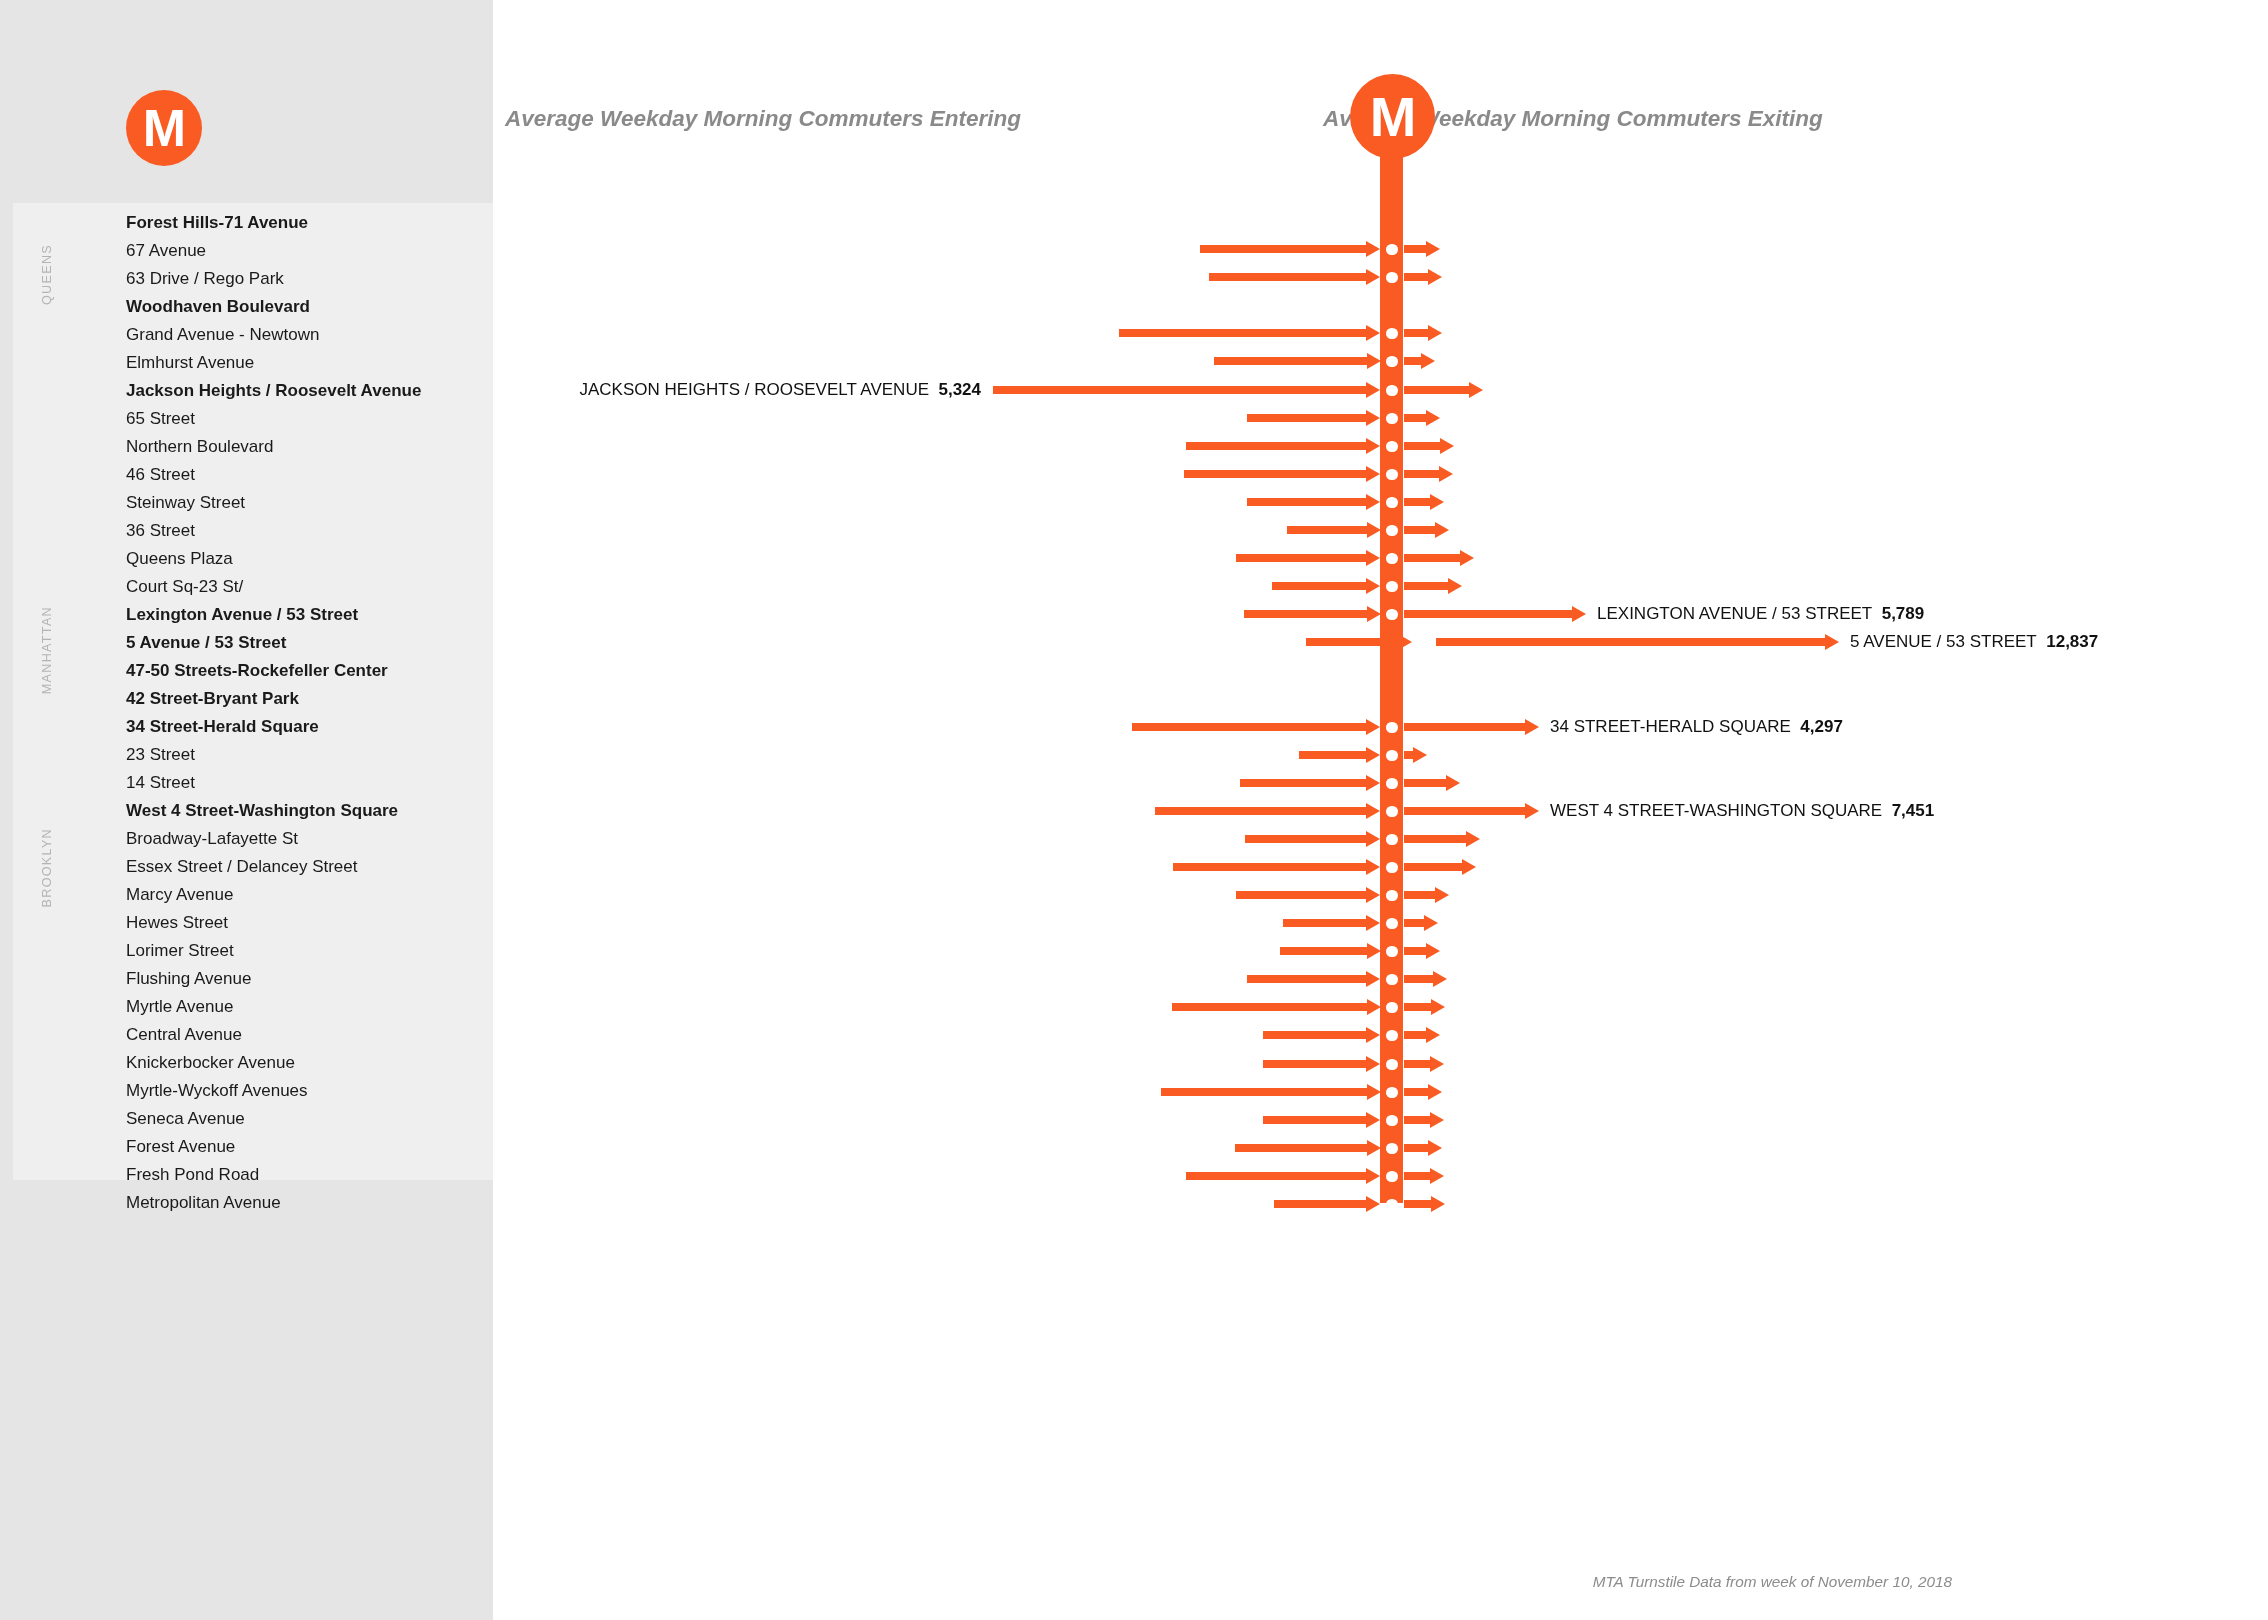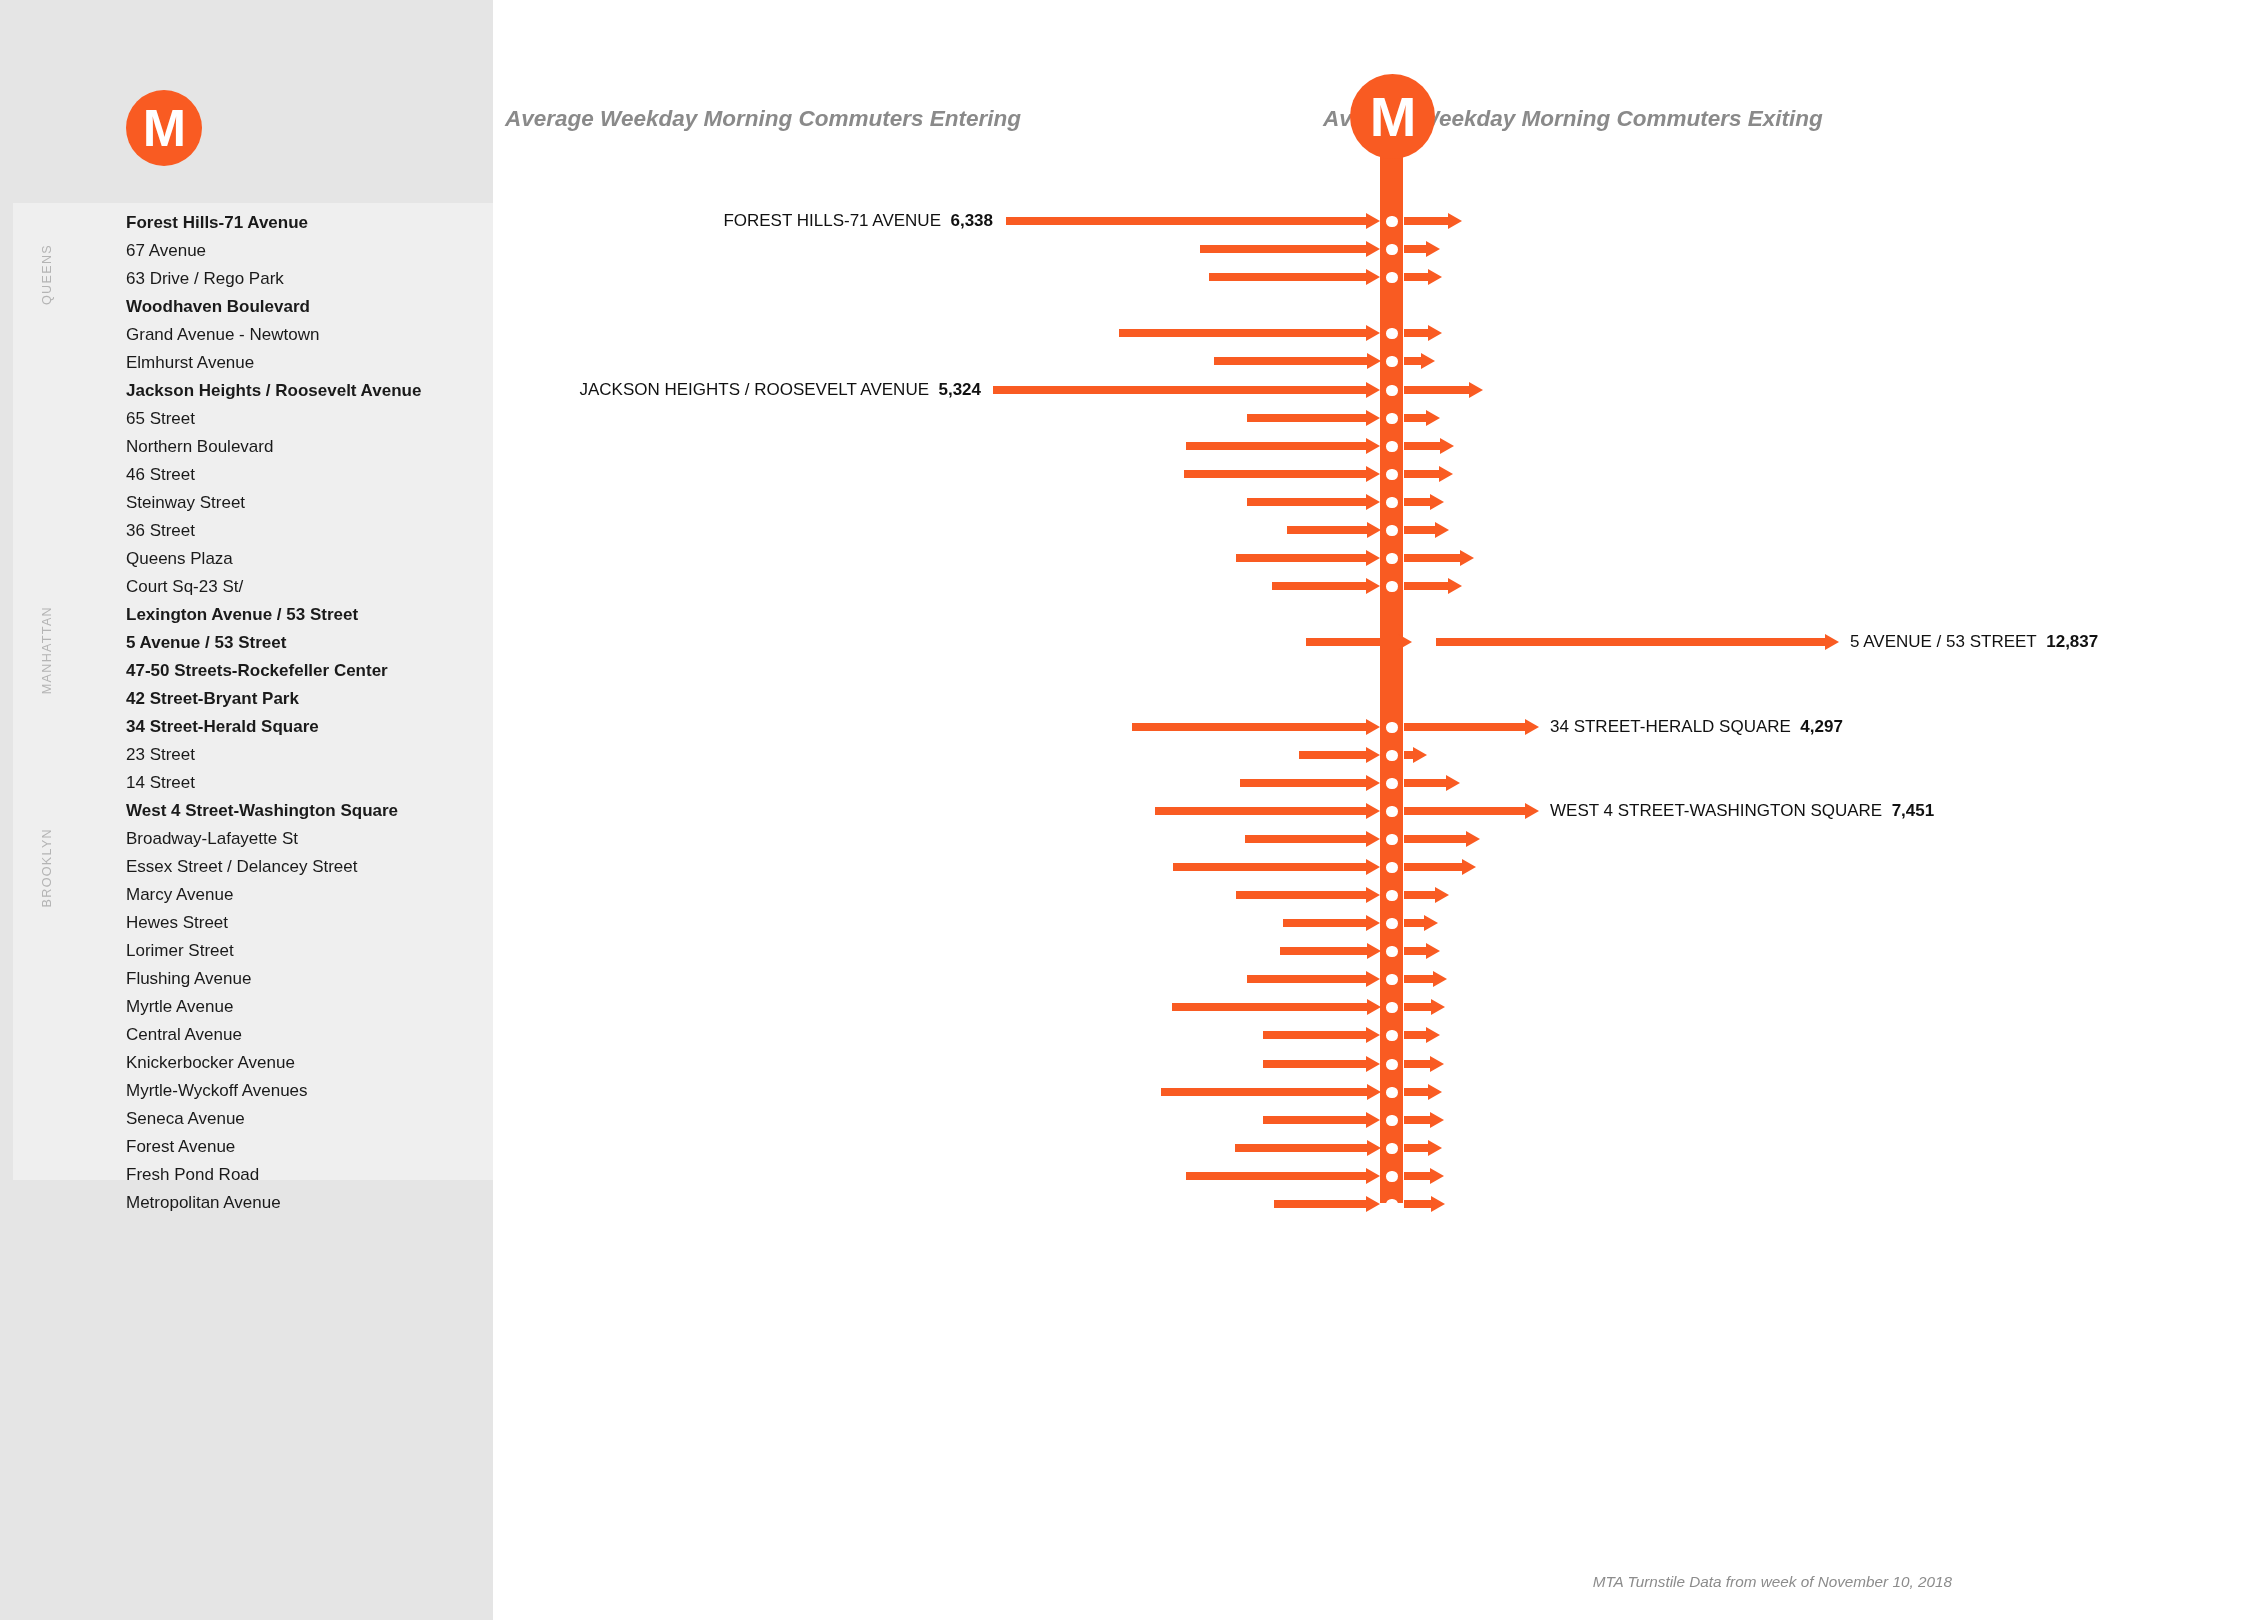--- a/index.html
+++ b/index.html
@@ -279,32 +279,20 @@
 
 <div id="chart">
 
   <div id="header-left">Average Weekday Morning Commuters Entering</div>
   <div id="header-right">Average Weekday Morning Commuters Exiting</div>
 
   <div id="trunk"></div>
   <div id="top-bullet">M</div>
 
   <div class="rows-layer" id="rows-layer">
-      <div class="arrow-row" style="top: 207px;">
-        <div class="arrow left" style="width: 374px; left: 513px;">
-          <div class="shaft"></div>
-          <div class="head"></div>
-        </div>
-        <div class="row-label lbl-left" style="right: 1275px;"><span>FOREST HILLS-71 AVENUE</span>&nbsp;&nbsp;<span class="val">6,338</span></div>
-        <div class="trunk-dot"></div>
-        <div class="arrow right" style="width: 58px; left: 911px;">
-          <div class="shaft"></div>
-          <div class="head"></div>
-        </div>
-      </div>
       <div class="arrow-row" style="top: 235px;">
         <div class="arrow left" style="width: 180px; left: 707px;">
           <div class="shaft"></div>
           <div class="head"></div>
         </div>
         <div class="trunk-dot"></div>
         <div class="arrow right" style="width: 36px; left: 911px;">
           <div class="shaft"></div>
           <div class="head"></div>
         </div>
@@ -424,20 +412,32 @@
         <div class="arrow left" style="width: 108px; left: 779px;">
           <div class="shaft"></div>
           <div class="head"></div>
         </div>
         <div class="trunk-dot"></div>
         <div class="arrow right" style="width: 58px; left: 911px;">
           <div class="shaft"></div>
           <div class="head"></div>
         </div>
       </div>
+      <div class="arrow-row" style="top: 600px;">
+        <div class="arrow left" style="width: 137px; left: 751px;">
+          <div class="shaft"></div>
+          <div class="head"></div>
+        </div>
+        <div class="trunk-dot"></div>
+        <div class="arrow right" style="width: 182px; left: 911px;">
+          <div class="shaft"></div>
+          <div class="head"></div>
+        </div>
+        <div class="row-label lbl-right" style="left: 1104px;"><span>LEXINGTON AVENUE / 53 STREET</span>&nbsp;&nbsp;<span class="val">5,789</span></div>
+      </div>
       <div class="arrow-row" style="top: 628px; margin-left: 32px;">
         <div class="arrow left" style="width: 106px; left: 781px;">
           <div class="shaft"></div>
           <div class="head"></div>
         </div>
         <div class="trunk-dot"></div>
         <div class="arrow right" style="width: 403px; left: 911px;">
           <div class="shaft"></div>
           <div class="head"></div>
         </div>

